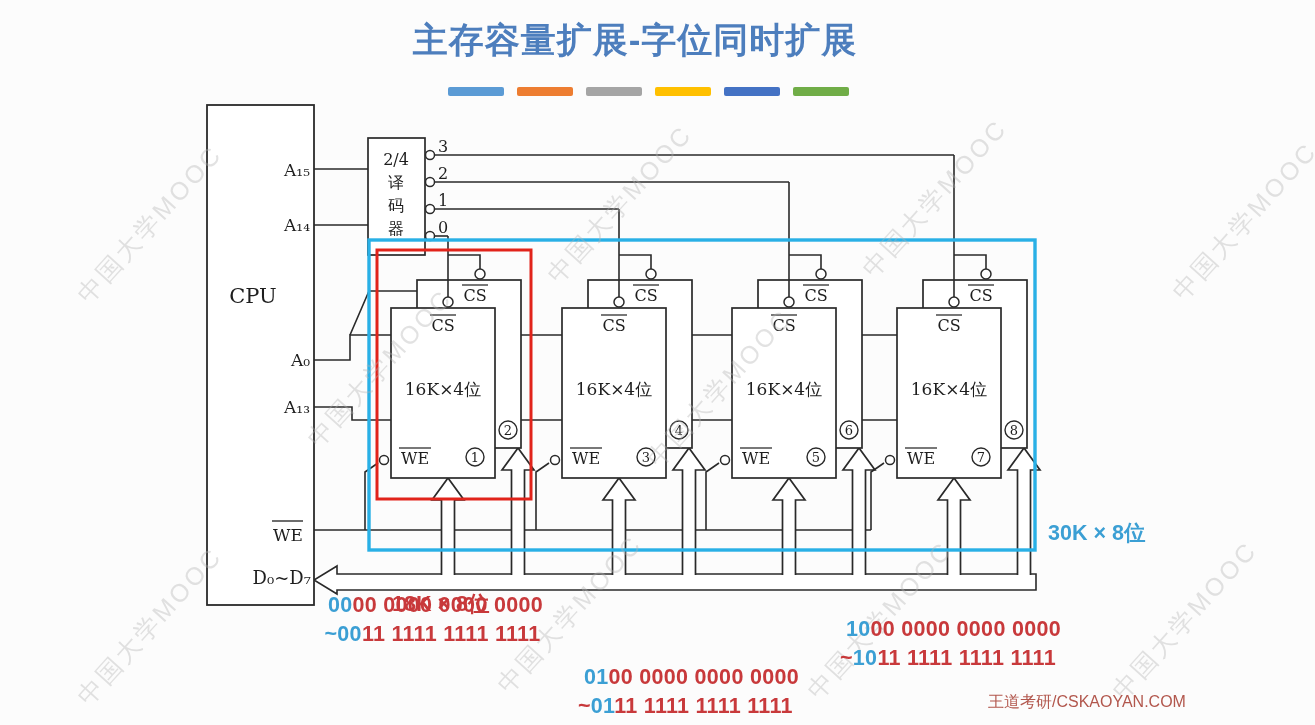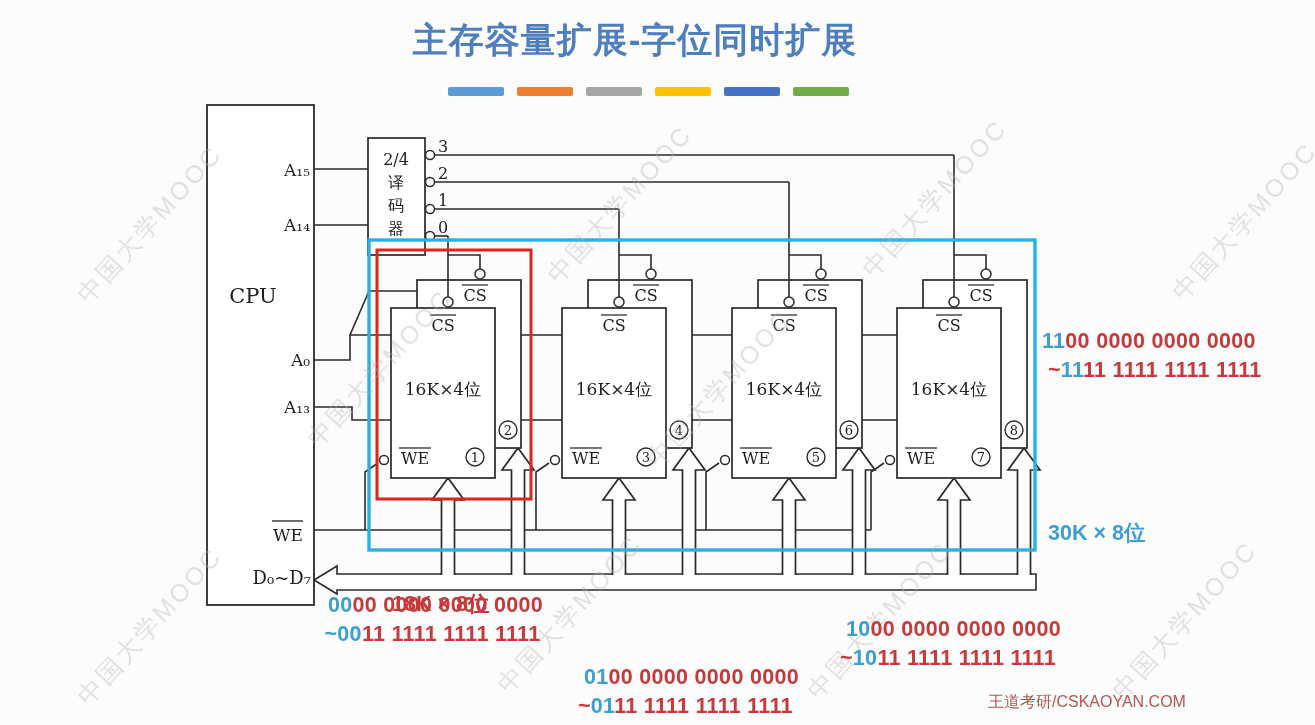--- a/index.html
+++ b/index.html
@@ -175,24 +175,20 @@
       <line x1="272" y1="521" x2="303" y2="521" stroke="#1e1e1e" stroke-width="1.3"></line>
       <text x="311" y="584" font-size="18" text-anchor="end">D₀~D₇</text>
     </g>
 
     <g id="layer-boxes" fill="none">
       <rect x="377" y="250" width="154" height="249" stroke="#e1231a" stroke-width="3"></rect>
       <rect x="369" y="240" width="666" height="310" stroke="#29b0e6" stroke-width="3.4"></rect>
     </g>
   </svg>
 
-  <div class="anno bin" id="right-range" style="left:1042px;top:327px;">
-      <div><span style="color: rgb(59, 159, 212);">11</span><span style="color: rgb(200, 57, 59);">00 0000 0000 0000</span></div>
-      <div style="padding-left: 6px;"><span style="color: rgb(200, 57, 59);">~</span><span style="color: rgb(59, 159, 212);">11</span><span style="color: rgb(200, 57, 59);">11 1111 1111 1111</span></div>
-    </div>
   <div class="anno cap-label" id="group-cap" style="left: 392px; top: 589px; color: rgb(200, 57, 59);">18K × 8位</div>
   <div class="anno cap-label" id="total-cap" style="left: 1048px; top: 518px; color: rgb(59, 159, 212);">30K × 8位</div>
   <div class="anno bin" id="range-0" style="left:322px;top:591px;text-align:center;">
       <div style="padding-left: 6px;"><span style="color: rgb(59, 159, 212);">00</span><span style="color: rgb(200, 57, 59);">00 0000 0000 0000</span></div>
       <div><span style="color: rgb(59, 159, 212);">~</span><span style="color: rgb(59, 159, 212);">00</span><span style="color: rgb(200, 57, 59);">11 1111 1111 1111</span></div>
     </div>
   <div class="anno bin" id="range-1" style="left:578px;top:615px;margin-top:48px;">
       <div style="padding-left: 6px;"><span style="color: rgb(59, 159, 212);">01</span><span style="color: rgb(200, 57, 59);">00 0000 0000 0000</span></div>
       <div><span style="color: rgb(200, 57, 59);">~</span><span style="color: rgb(59, 159, 212);">01</span><span style="color: rgb(200, 57, 59);">11 1111 1111 1111</span></div>
     </div>

